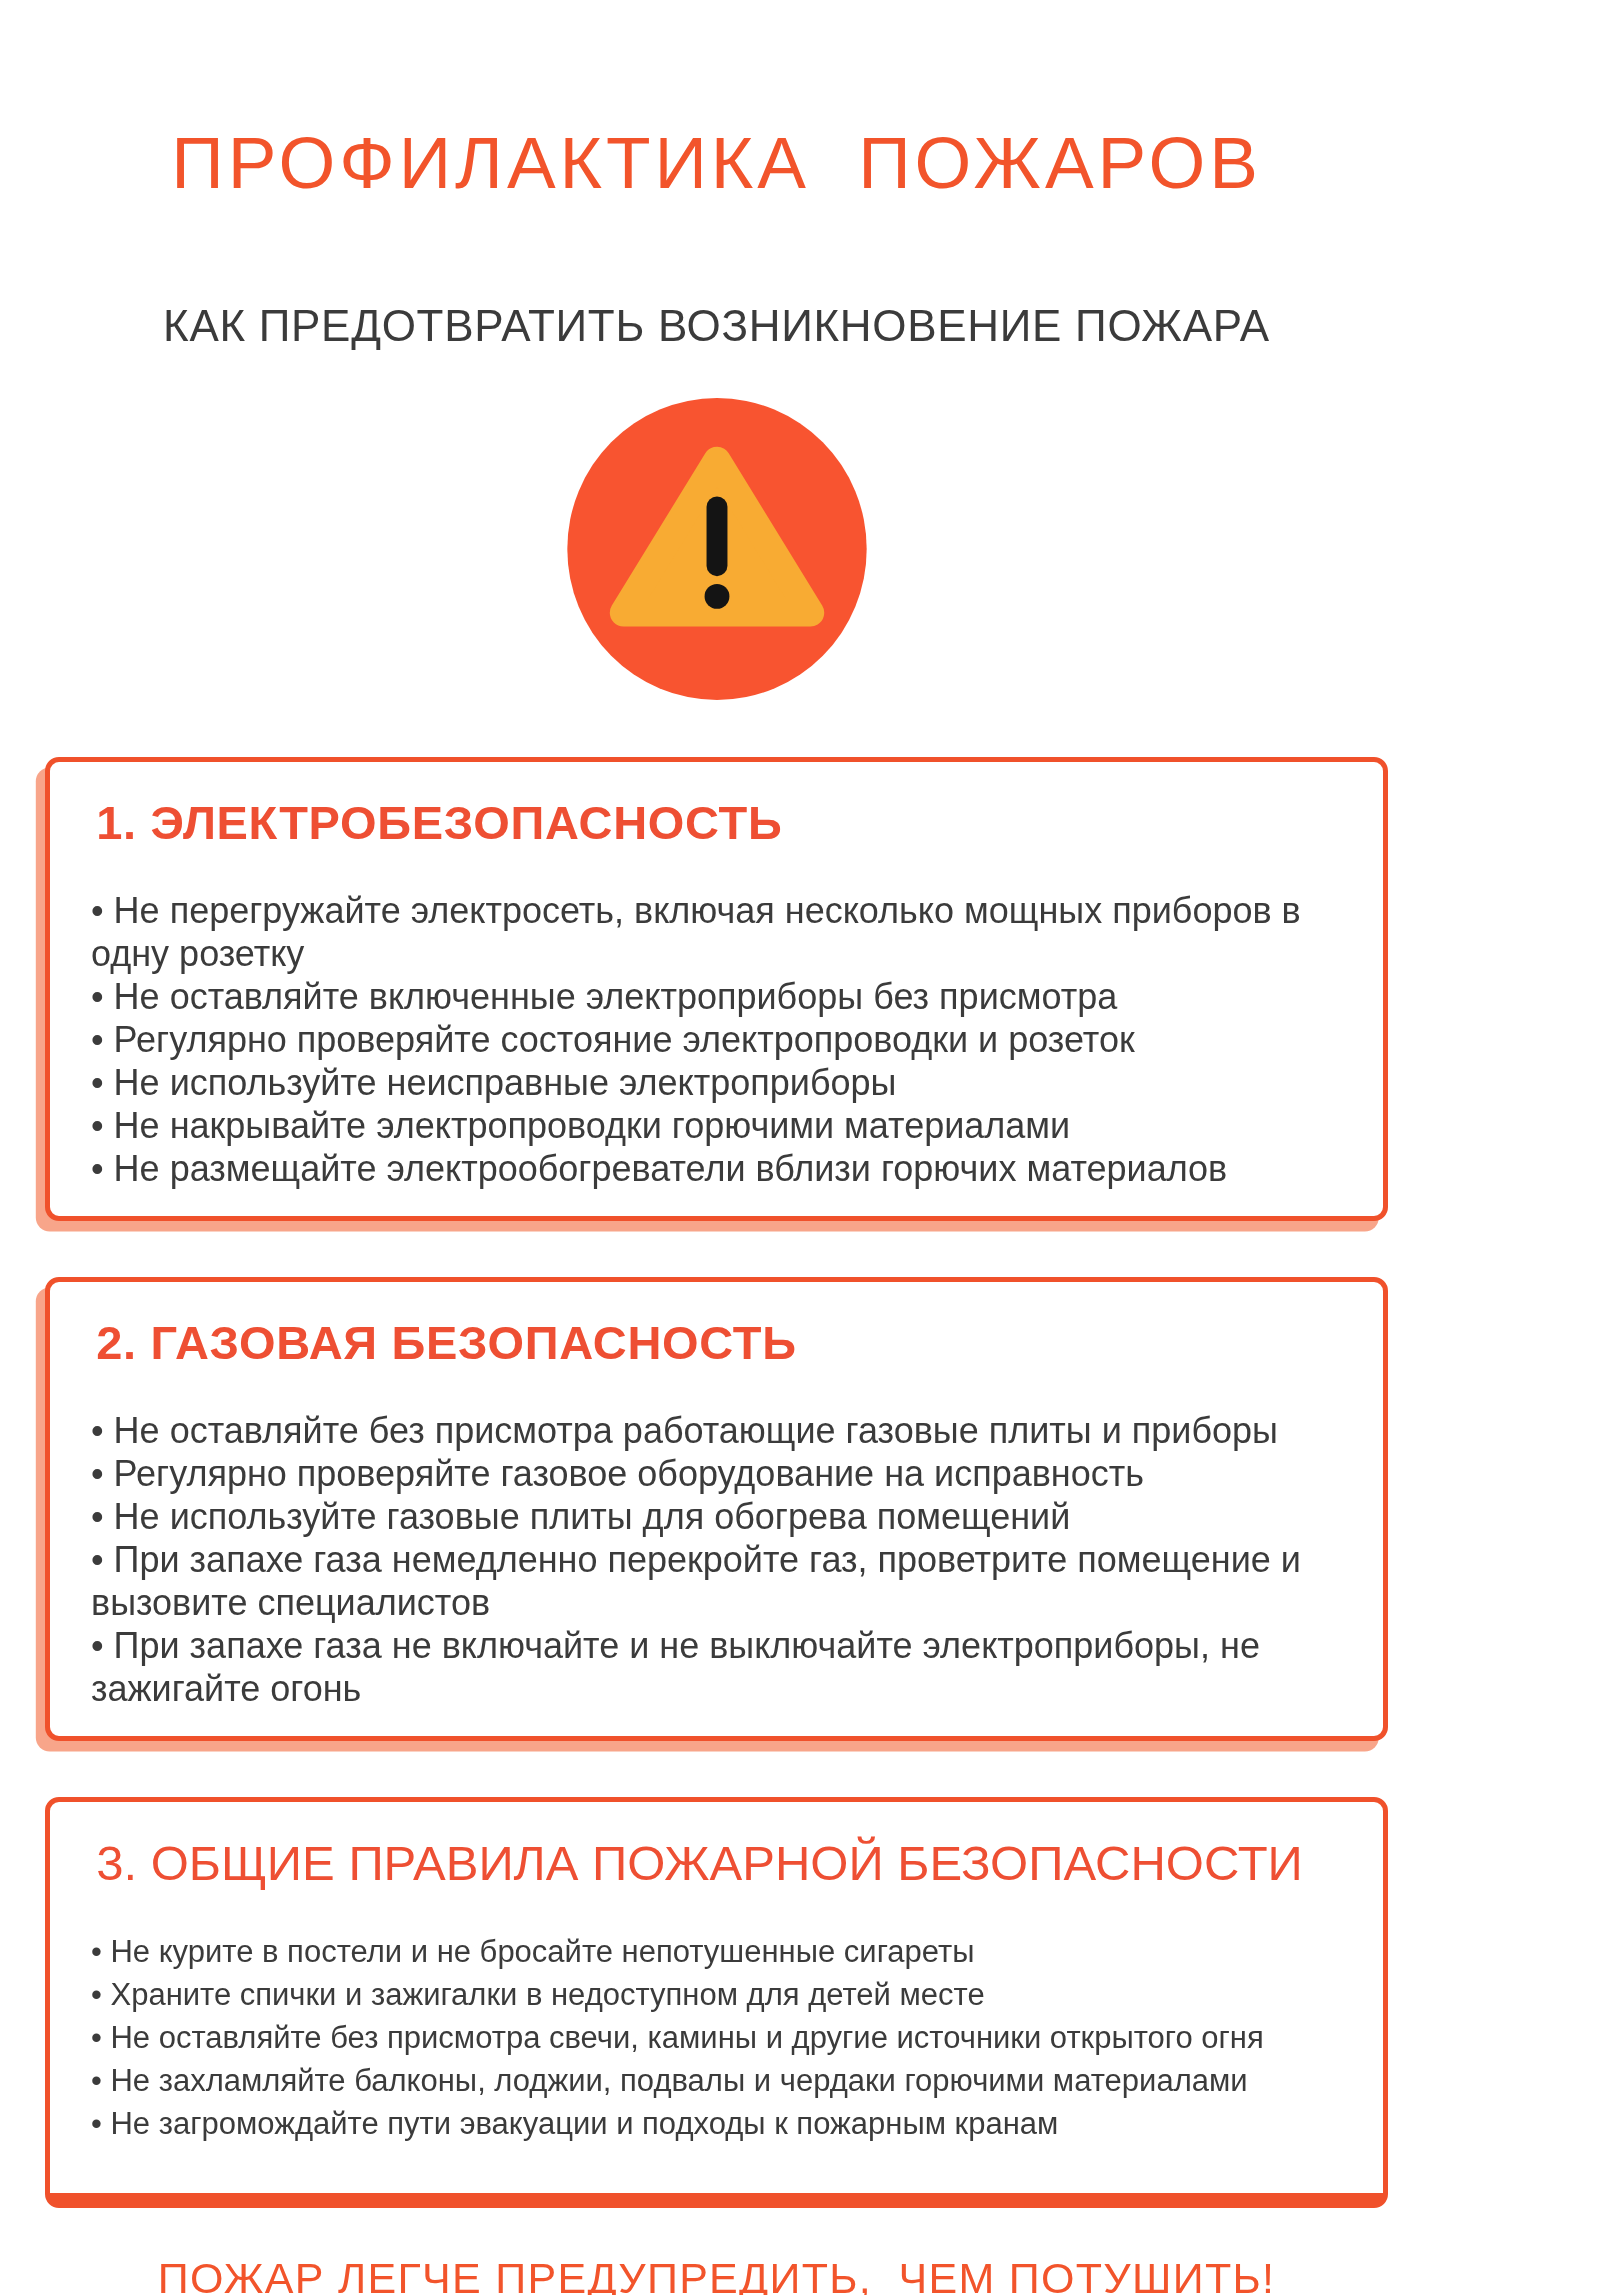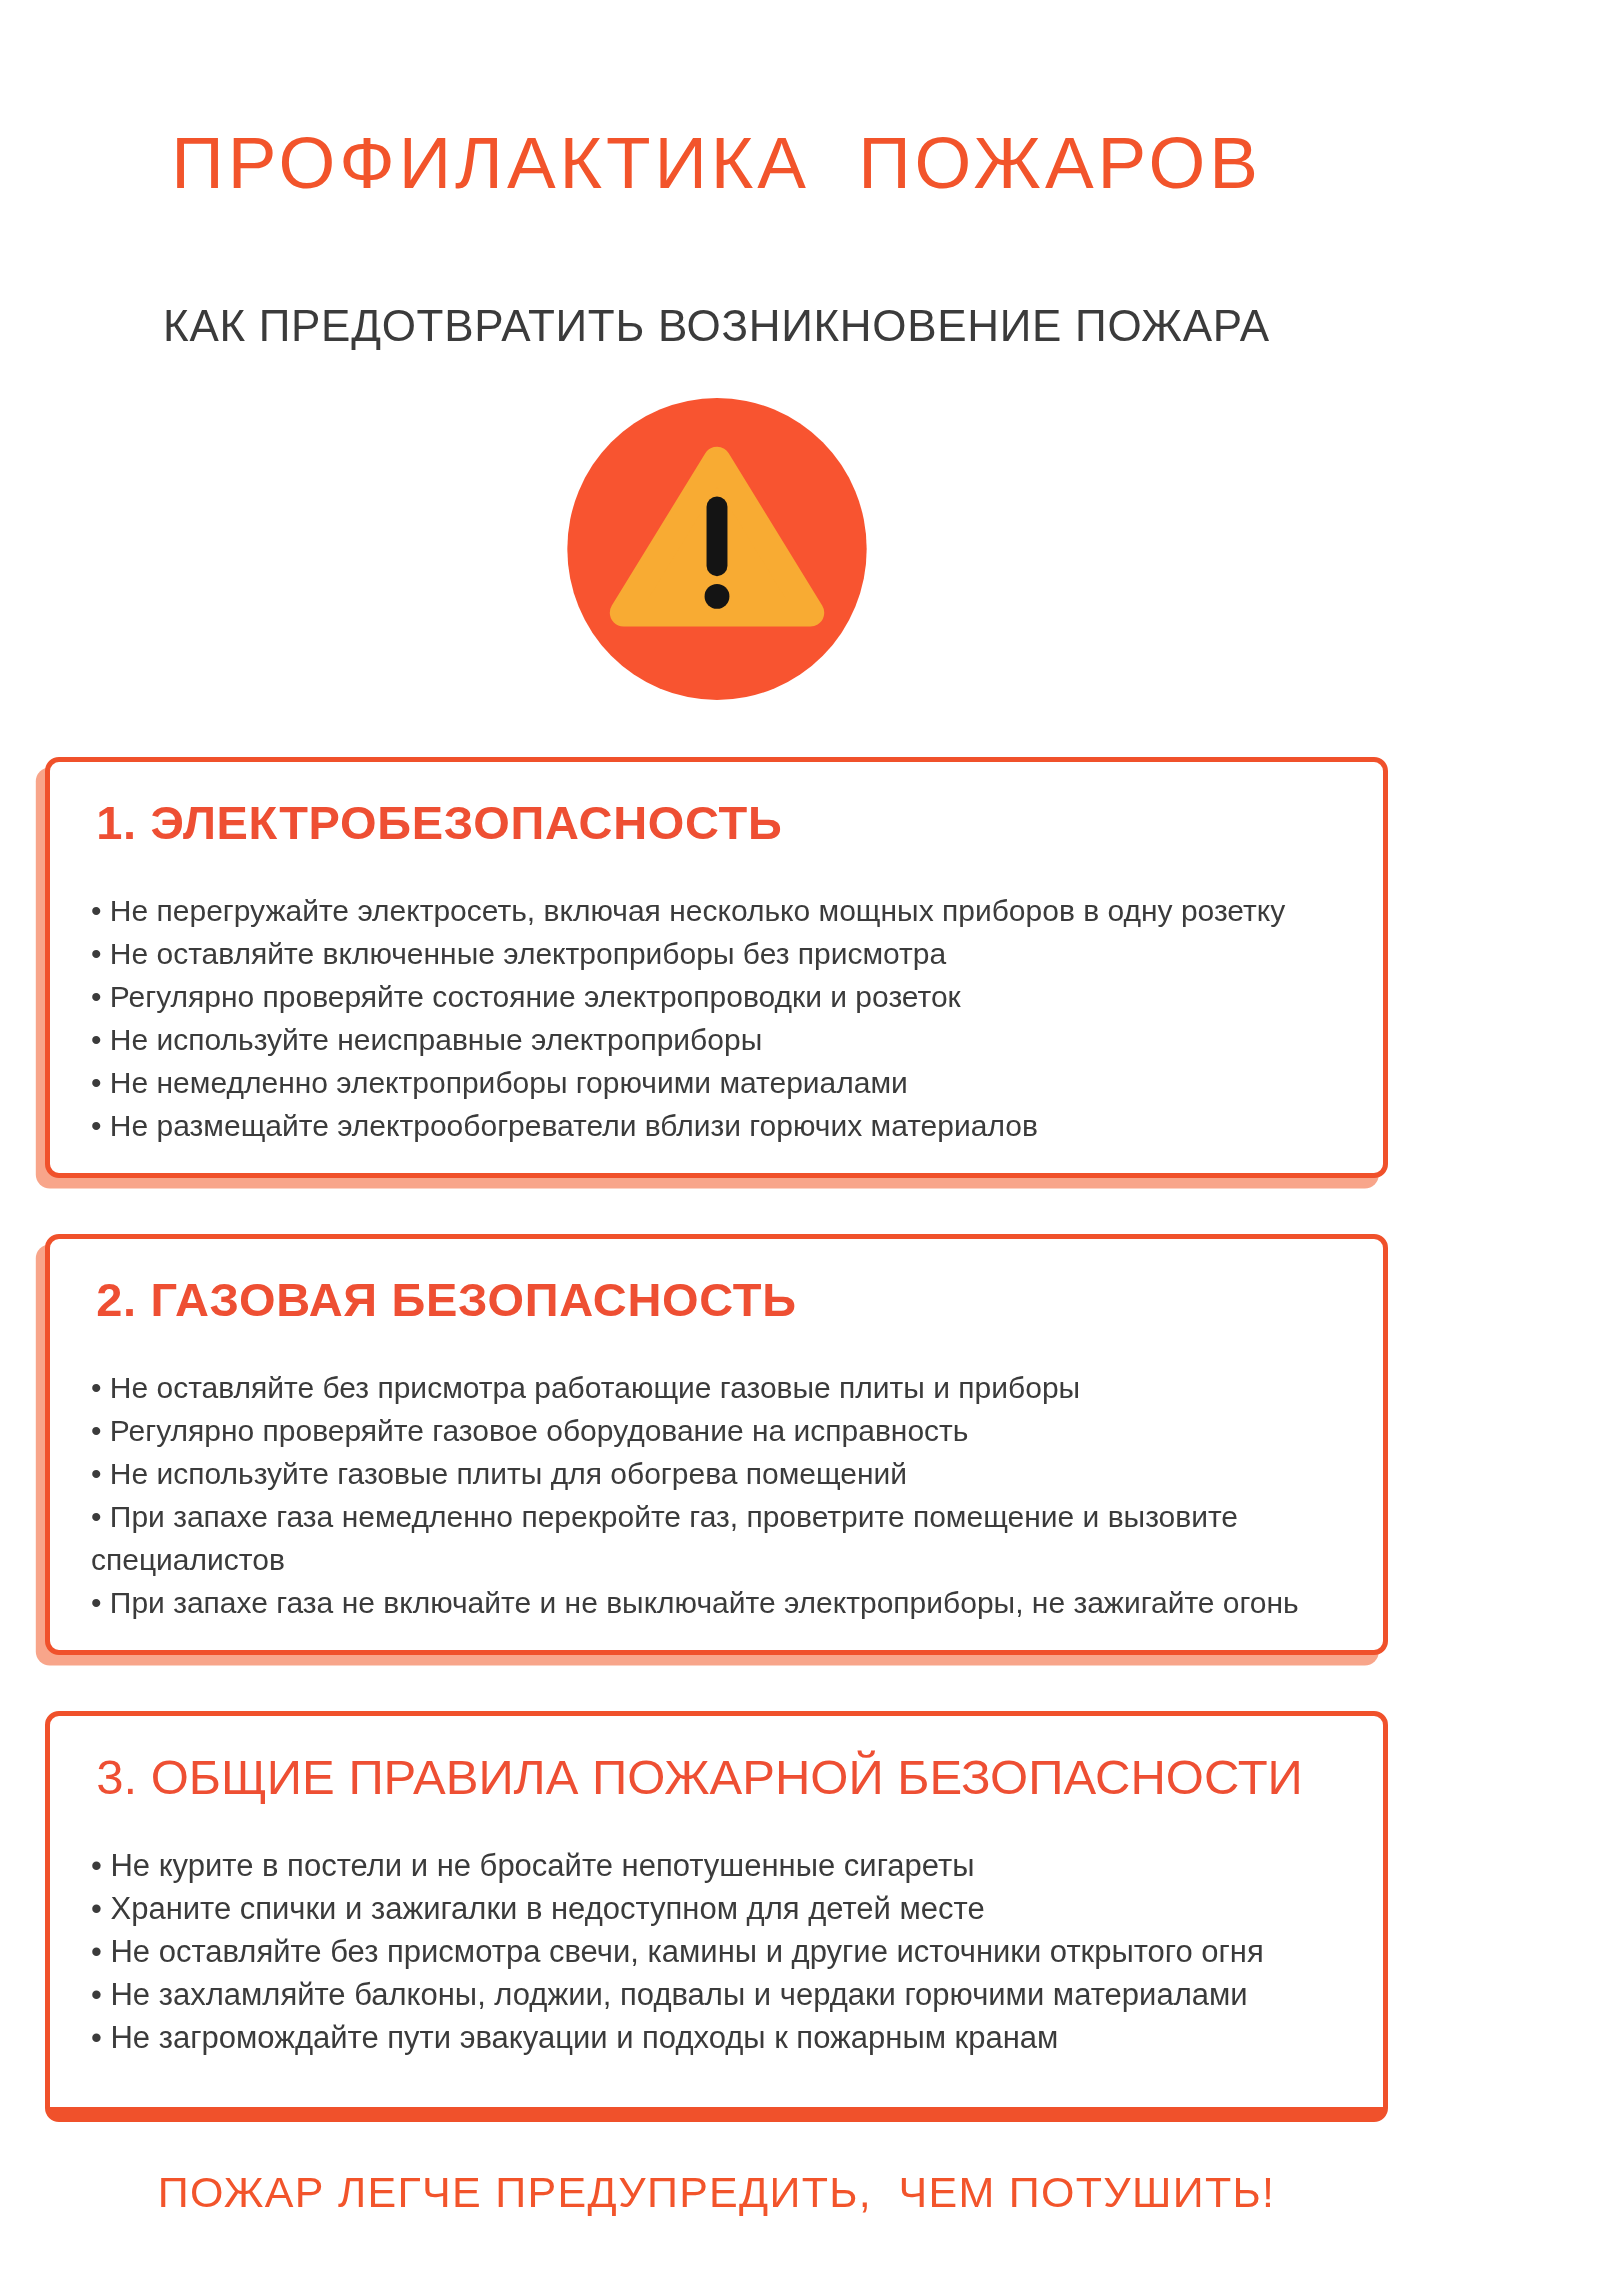--- a/index.html
+++ b/index.html
@@ -46,21 +46,21 @@
   }
   .card-heading{
     margin:0 0 39px 5.2px;
     font-size:47px;
     font-weight:700;
     color:#EE4F33;
     letter-spacing:0.7px;
   }
   .bullets p{
     margin:0;
-    font-size:30px;
+    font-size:36px;
     line-height:43px;
     color:#3B3B3B;
   }
   .bullets p::before{content:"• ";}
   .card-general{
     box-shadow:none;
     border-bottom-width:15.7px;
     padding-bottom:48px;
   }
   .card-general .card-heading{
@@ -100,21 +100,21 @@
     </svg>
   </div>
 
   <section class="card">
     <h3 class="card-heading">1. ЭЛЕКТРОБЕЗОПАСНОСТЬ</h3>
     <div class="bullets">
         <p>Не перегружайте электросеть, включая несколько мощных приборов в одну розетку</p>
         <p>Не оставляйте включенные электроприборы без присмотра</p>
         <p>Регулярно проверяйте состояние электропроводки и розеток</p>
         <p>Не используйте неисправные электроприборы</p>
-        <p>Не немедленно электроприборы горючими материалами</p>
+        <p>Не накрывайте электропроводки горючими материалами</p>
         <p>Не размещайте электрообогреватели вблизи горючих материалов</p>
       </div>
   </section>
 
   <section class="card">
     <h3 class="card-heading">2. ГАЗОВАЯ БЕЗОПАСНОСТЬ</h3>
     <div class="bullets">
         <p>Не оставляйте без присмотра работающие газовые плиты и приборы</p>
         <p>Регулярно проверяйте газовое оборудование на исправность</p>
         <p>Не используйте газовые плиты для обогрева помещений</p>

